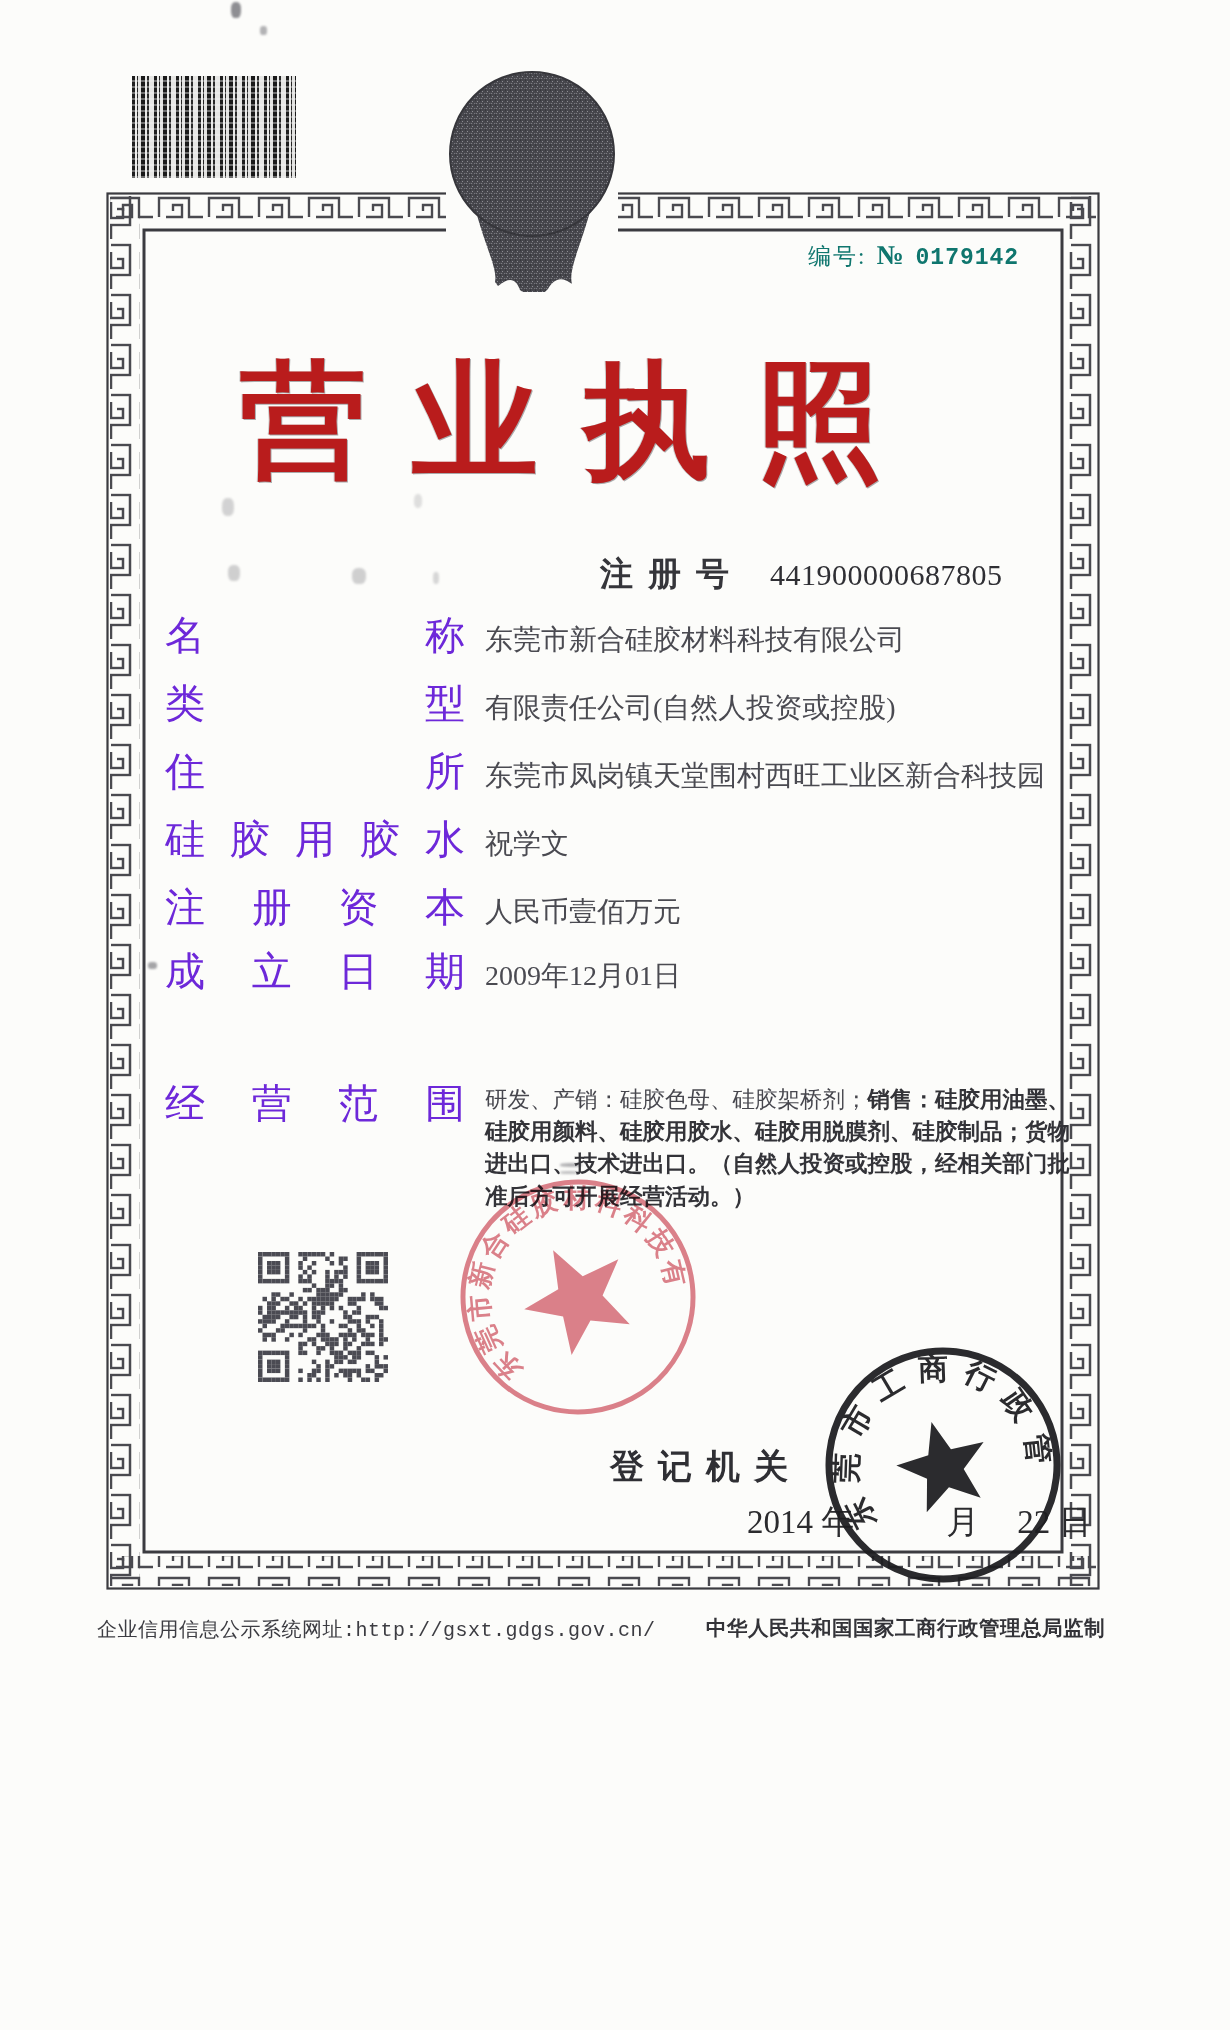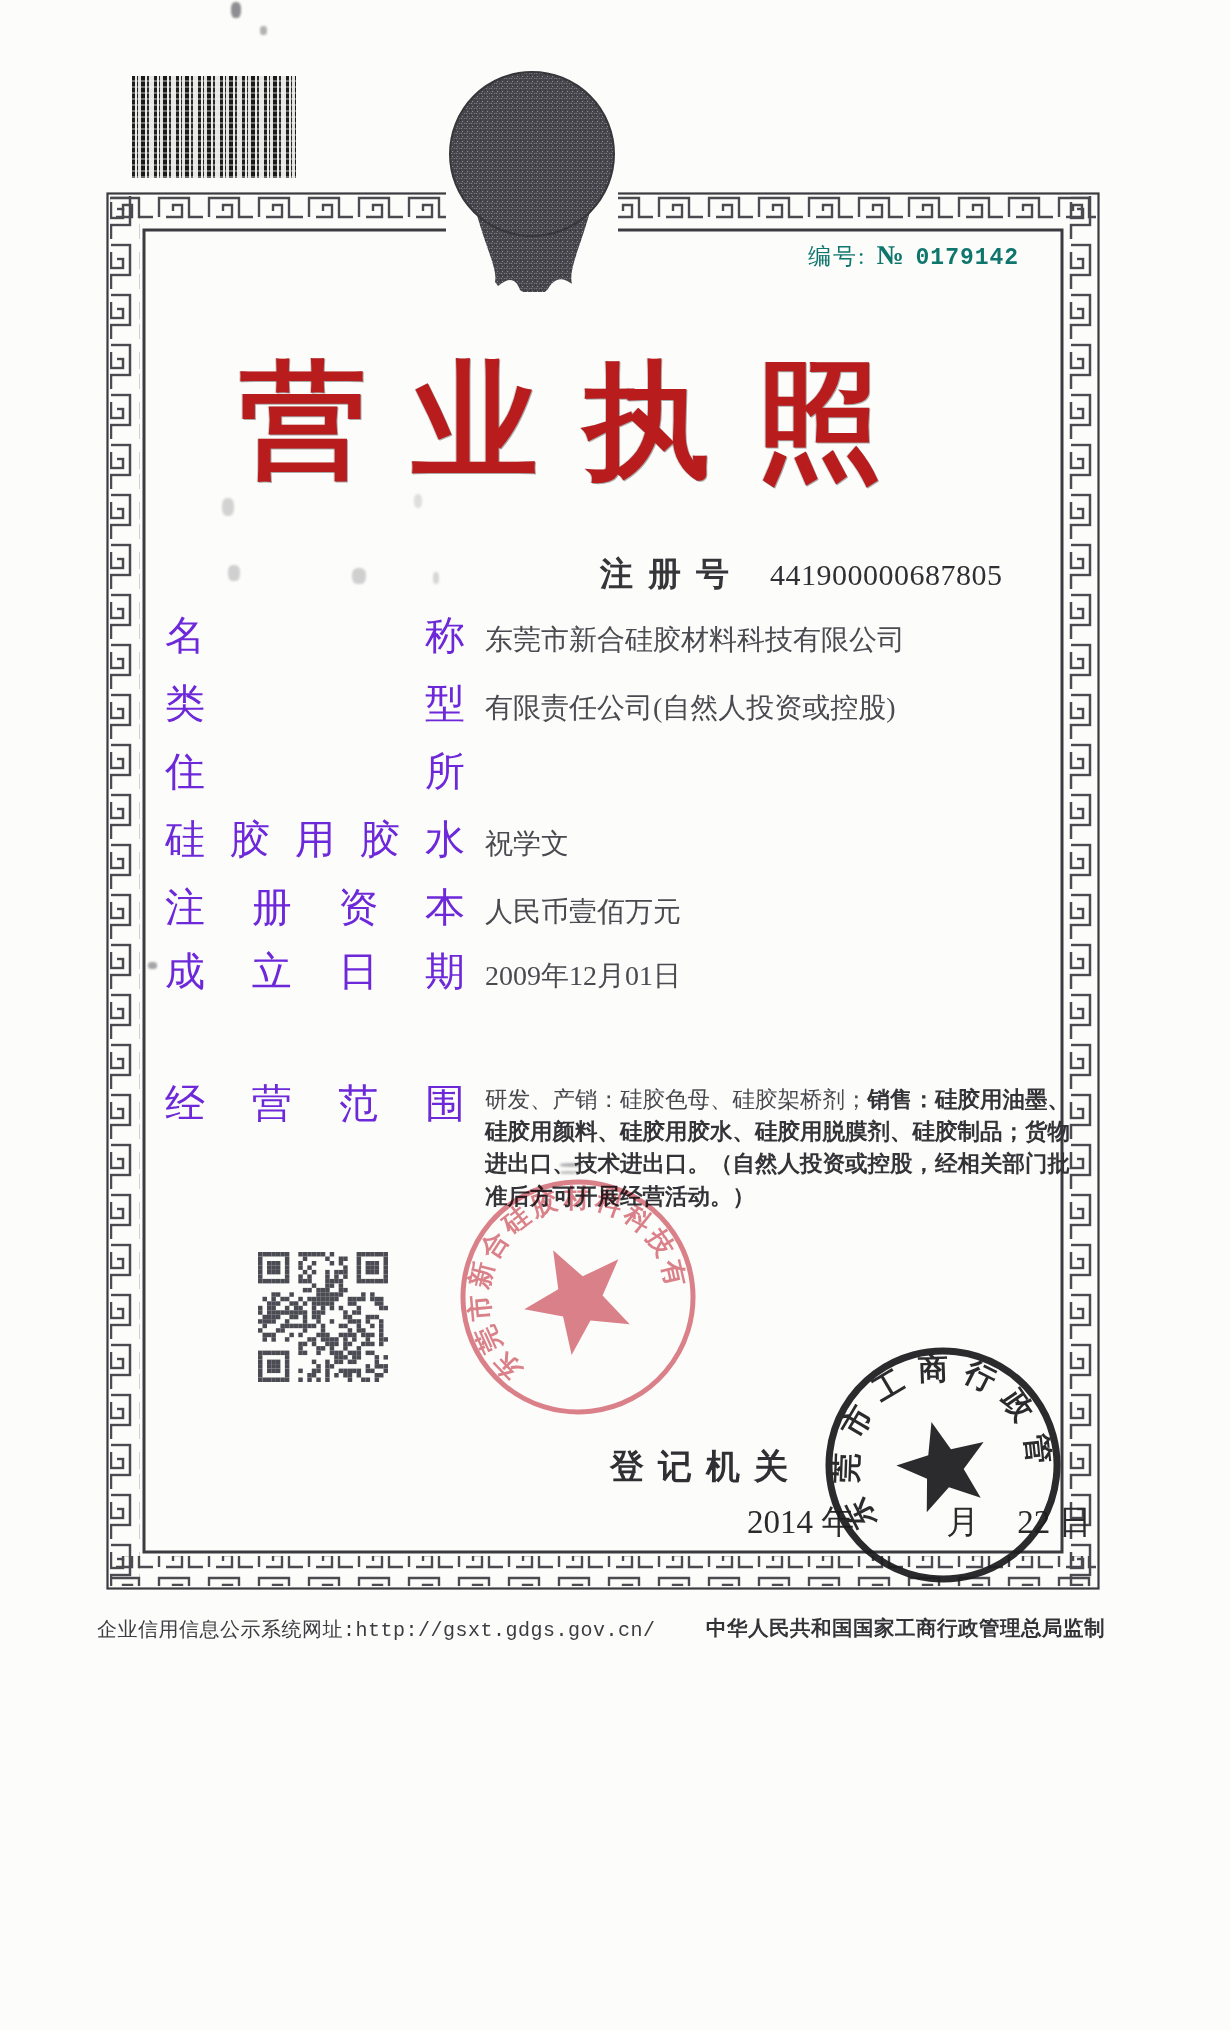--- a/index.html
+++ b/index.html
@@ -149,20 +149,21 @@
   <div class="frow" style="top:616px;">
     <span class="flabel">名称</span>
     <span class="fvalue">东莞市新合硅胶材料科技有限公司</span>
   </div>
   <div class="frow" style="top:684px;">
     <span class="flabel">类型</span>
     <span class="fvalue">有限责任公司(自然人投资或控股)</span>
   </div>
   <div class="frow" style="top:752px;">
     <span class="flabel">住所</span>
+    <span class="fvalue">东莞市凤岗镇天堂围村西旺工业区新合科技园</span>
   </div>
   <div class="frow" style="top:820px;">
     <span class="flabel">硅胶用胶水</span>
     <span class="fvalue">祝学文</span>
   </div>
   <div class="frow" style="top:888px;">
     <span class="flabel">注册资本</span>
     <span class="fvalue">人民币壹佰万元</span>
   </div>
   <div class="frow" style="top:952px;">

